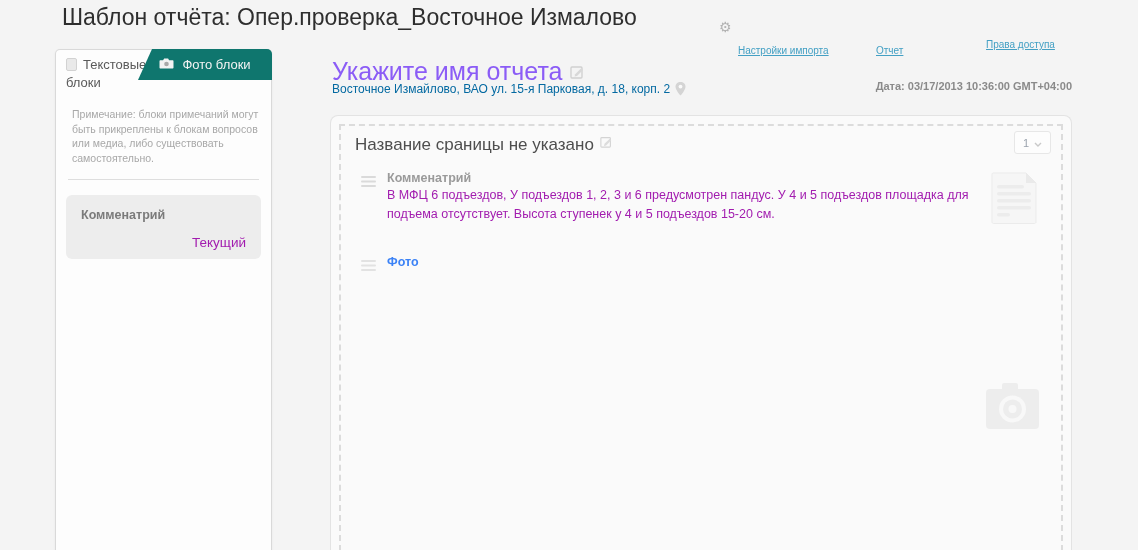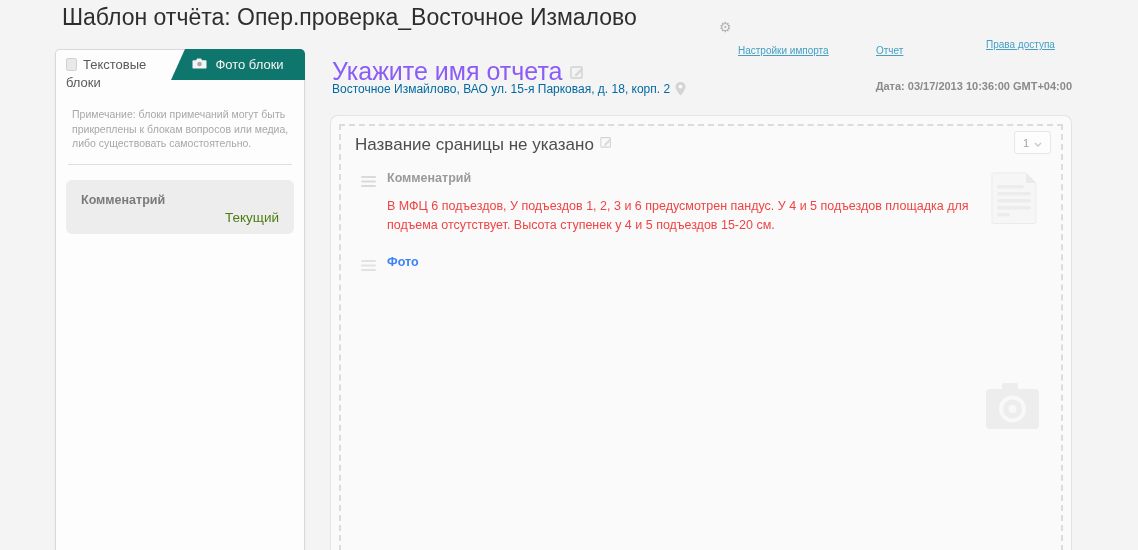--- a/index.html
+++ b/index.html
@@ -9,38 +9,38 @@
 
   
   .h1-title { position:absolute; left:62px; top:4px; font-size:23px; color:#2e2e2e; font-weight:normal; }
   .top-link { position:absolute; font-size:10px; color:#44a0c4; text-decoration:underline; cursor:pointer; white-space:nowrap;margin-top:24px; }
   .gear { position:absolute; left:719px; top:20px; font-size:14px; color:#b3b3b3; line-height:1; }
   .lnk-import { left:738px; top:21px; }
   .lnk-report { left:876px; top:21px; }
   .lnk-access { left:986px; top:15px; }
 
   
-  .sidebar { position:absolute; left:55px; top:49px; width:250px; height:501px;
+  .sidebar { position:absolute; left:55px; top:49px; width:217px; height:501px;
              background:#fdfdfd; border:1px solid #d9d9d9; border-bottom:none;
              border-radius:5px 5px 0 0; box-shadow:0 1px 3px rgba(0,0,0,0.05); }
   .tabbar { position:relative; height:40px; }
   .tab-active { position:absolute; left:0; top:0; width:128px; padding:7px 0 0 10px;
                 font-size:13px; color:#5a5a5a; line-height:1.2; cursor:pointer; }
   .tab-active .ticon { display:inline-block; vertical-align:-2px; margin-right:6px; }
   .tab-inactive { position:absolute; top:-1px; right:-1px; width:134px; height:31px;
                   background:#0f766e; border-radius:0 5px 0 0;
                   clip-path:polygon(14px 0, 100% 0, 100% 100%, 0 100%);
                   display:flex; align-items:center; justify-content:center; gap:8px;
                   color:#f3f3f3; font-size:13px; cursor:pointer; }
   .sidebar-note { margin:17px 12px 0 16px; font-size:10.5px; color:#a8a8a8; line-height:1.4; }
   .sidebar-divider { margin:13px 12px 0 12px; border-top:1px solid #dedede; }
   .sidebar-block { margin:15px 10px 0 10px; background:#ededed; border-radius:6px;
                    padding:13px 15px 9px 15px; cursor:pointer; }
   .sidebar-block-title { font-size:12.5px; font-weight:bold; color:#7b7b7b; }
-  .sidebar-block-status { text-align:right; font-size:13.5px; color:#4d7c0f; margin-top:3px; }
+  .sidebar-block-status { text-align:right; font-size:13.5px; color:#a21caf; margin-top:13px; }
 
   
   .report-title { position:absolute; left:332px; top:56px; font-size:25px; color:#8b5cf6; }
   .edit-ic { display:inline-block; vertical-align:1px; margin-left:8px; cursor:pointer; }
   .report-address { position:absolute; left:332px; top:82px; font-size:12px; color:#0369a1; }
   .pin-ic { display:inline-block; vertical-align:-3px; margin-left:5px; }
   .report-date { position:absolute; right:66px; top:80px; font-size:11px; color:#8a8a8a; font-weight:bold; }
 
   
   .card { position:absolute; left:330px; top:115px; width:742px; height:436px;
@@ -53,21 +53,21 @@
                  background:#fdfdfd; border:1px solid #e7e7e7; border-radius:3px;
                  display:flex; align-items:center; justify-content:center; gap:5px;
                  font-size:11px; color:#9aa2ad; cursor:pointer; }
 
   .block { position:absolute; left:20px; }
   .blk-comment { top:45px; width:620px; }
   .blk-photo { top:129px; }
   .drag { position:absolute; left:0; top:2px; cursor:grab; }
   .blk-body { margin-left:26px; }
   .blk-title { font-size:12.5px; font-weight:bold; color:#9a9a9a; }
-  .blk-text { margin-top:12px; font-size:12.5px; color:#ef4444; line-height:1.5; }
+  .blk-text { margin-top:1px; font-size:12.5px; color:#a21caf; line-height:1.5; }
   .blk-photo .blk-title { color:#3b82f6; }
   .doc-ic { position:absolute; right:21px; top:46px; }
   .cam-ic { position:absolute; right:18px; top:257px; }
 </style>
 </head>
 <body>
 
 <div class="stage">
 
   <h1 class="h1-title">Шаблон отчёта: Опер.проверка_Восточное Измалово</h1>

